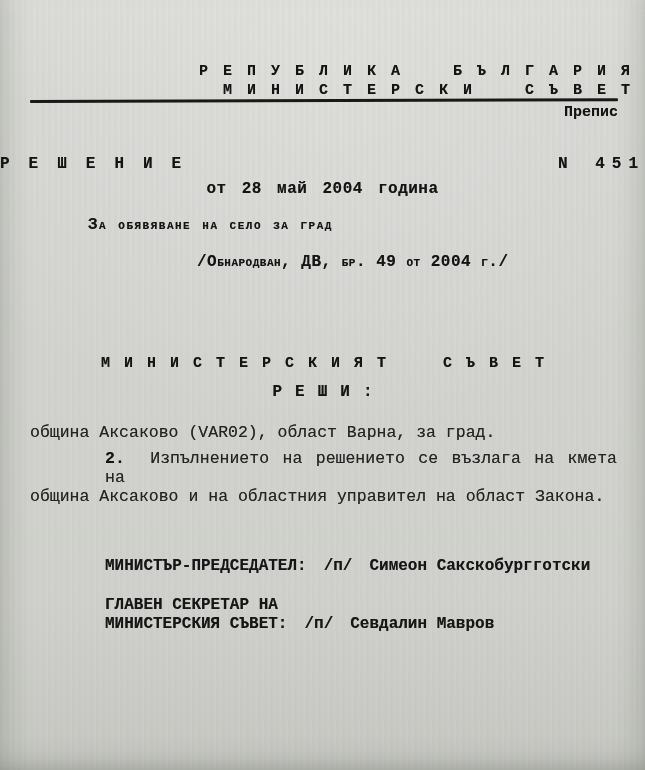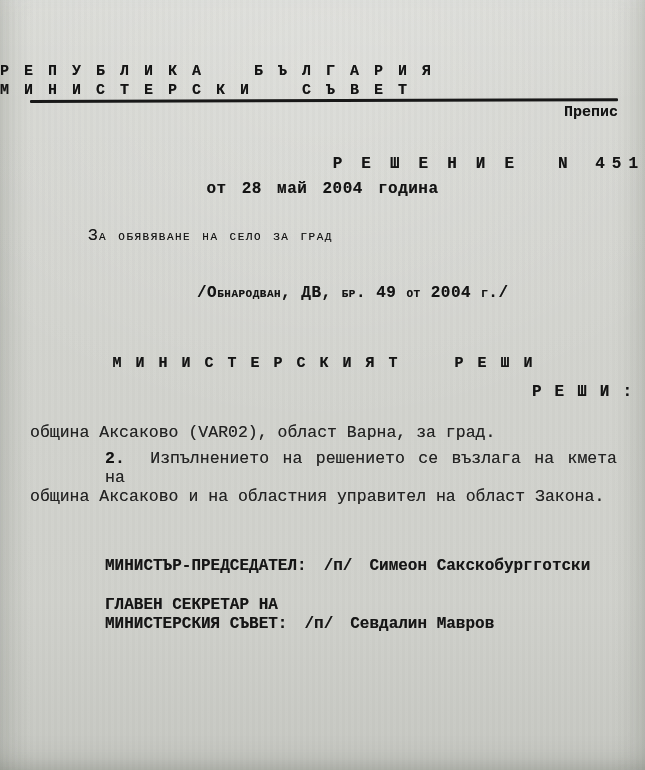--- a/index.html
+++ b/index.html
@@ -19,54 +19,54 @@
     box-shadow:
       inset 0 -20px 32px -22px rgba(80,85,75,0.40),
       inset 16px 0 38px -30px rgba(80,85,75,0.30),
       inset -14px 0 32px -26px rgba(80,85,75,0.28),
       inset 0 12px 22px -18px rgba(255,255,255,0.45);
   }
   .abs{position:absolute;line-height:1;}
   .soft{text-shadow:0 0 0.5px rgba(32,32,32,0.55);}
 
   
-  .lh-line{left:0;right:0;text-align:left;font-size:15px;font-weight:700;
+  .lh-line{left:0;right:0;text-align:right;font-size:15px;font-weight:700;
            letter-spacing:15px;word-spacing:14px;color:#141414;}
   .lh1{top:64px;}
   .lh2{top:83px;}
   .rule{top:100px;left:30px;width:588px;height:3px;background:#181818;
         transform:rotate(-0.18deg);transform-origin:left center;border-radius:1px;}
   .copy{top:105px;right:27px;font-size:15px;font-weight:700;color:#141414;}
 
   
-  .title-row{top:156px;left:0;right:0;display:flex;justify-content:flex-end;align-items:baseline;
+  .title-row{top:156px;left:0;right:0;display:flex;justify-content:space-between;align-items:baseline;
              font-size:16px;font-weight:700;color:#141414;}
   .title-word{letter-spacing:19px;}
   .title-num{margin-left:25px;letter-spacing:7px;word-spacing:4px;white-space:pre;}
   .date-line{top:181px;left:0;right:0;text-align:center;font-size:16px;font-weight:700;
              letter-spacing:0.5px;word-spacing:5px;color:#141414;}
 
   
-  .subject{top:217px;left:88px;font-size:16px;font-weight:400;font-variant:small-caps;
-           letter-spacing:1.5px;color:#141414;margin-top:11px;}
+  .subject{top:217px;left:88px;font-size:16px;font-weight:700;font-variant:small-caps;
+           letter-spacing:1.5px;color:#141414;}
   .promulg{top:254px;left:197px;font-size:16px;font-weight:700;font-variant:small-caps;
-           letter-spacing:0.5px;color:#141414;margin-top:31px;}
+           letter-spacing:0.5px;color:#141414;}
 
   
   .bodyblock{left:30px;width:587px;font-size:16.5px;line-height:19px;color:#232323;}
   .preamble{top:287px;}
   .jline{text-align:justify;text-align-last:justify;padding-left:75px;}
   .points{top:423px;}
   .point{margin-bottom:6.5px;}
   .num{font-weight:700;color:#141414;margin-right:12px;}
 
   
   .mheading{top:356px;left:0;right:0;text-align:center;font-size:15px;font-weight:700;
             letter-spacing:14px;word-spacing:20px;padding-left:14px;color:#141414;}
-  .reshi{top:384px;left:0;right:0;text-align:right;font-size:16px;font-weight:700;
+  .reshi{top:384px;left:0;right:0;text-align:center;font-size:16px;font-weight:700;
          letter-spacing:13px;padding-left:13px;color:#141414;}
 
   
   .sig{font-size:16px;font-weight:700;color:#161616;white-space:nowrap;}
   .sig1{top:558px;left:105px;}
   .sig2{top:596px;left:105px;line-height:19px;}
   .gap{margin-right:17px;}
 </style>
 </head>
 <body>
@@ -81,21 +81,21 @@
   <div class="abs title-row soft">
     <span class="title-word">РЕШЕНИЕ</span>
     <span class="title-num">N 451</span>
   </div>
   <div class="abs date-line soft">от 28 май 2004 година</div>
 
   <div class="abs subject soft">За обявяване на село за град</div>
   <div class="abs promulg soft">/Обнародван, ДВ, бр. 49 от 2004 г./</div>
 
 
-  <div class="abs mheading soft">МИНИСТЕРСКИЯТ РЕШИ</div>
+  <div class="abs mheading soft">МИНИСТЕРСКИЯТ СЪВЕТ</div>
   <div class="abs reshi soft">РЕШИ:</div>
 
   <div class="abs bodyblock points soft">
 
     <div class="point">
       <div>община Аксаково (VAR02), област Варна, за град.</div>
     </div>
 
     <div class="point">
       <div class="jline"><b class="num">2.</b> <span>Изпълнението на решението се възлага на кмета на</span></div>

